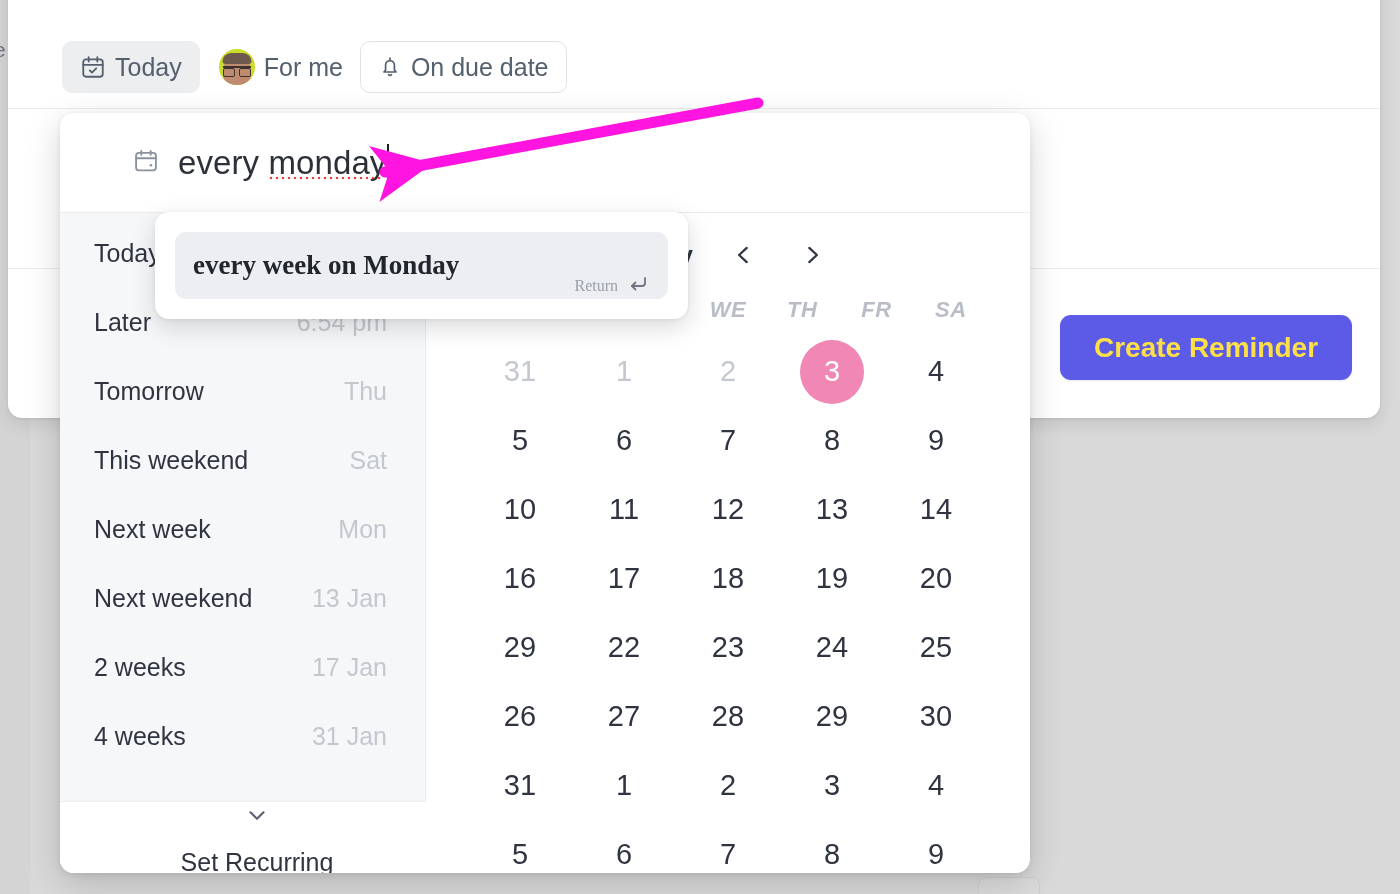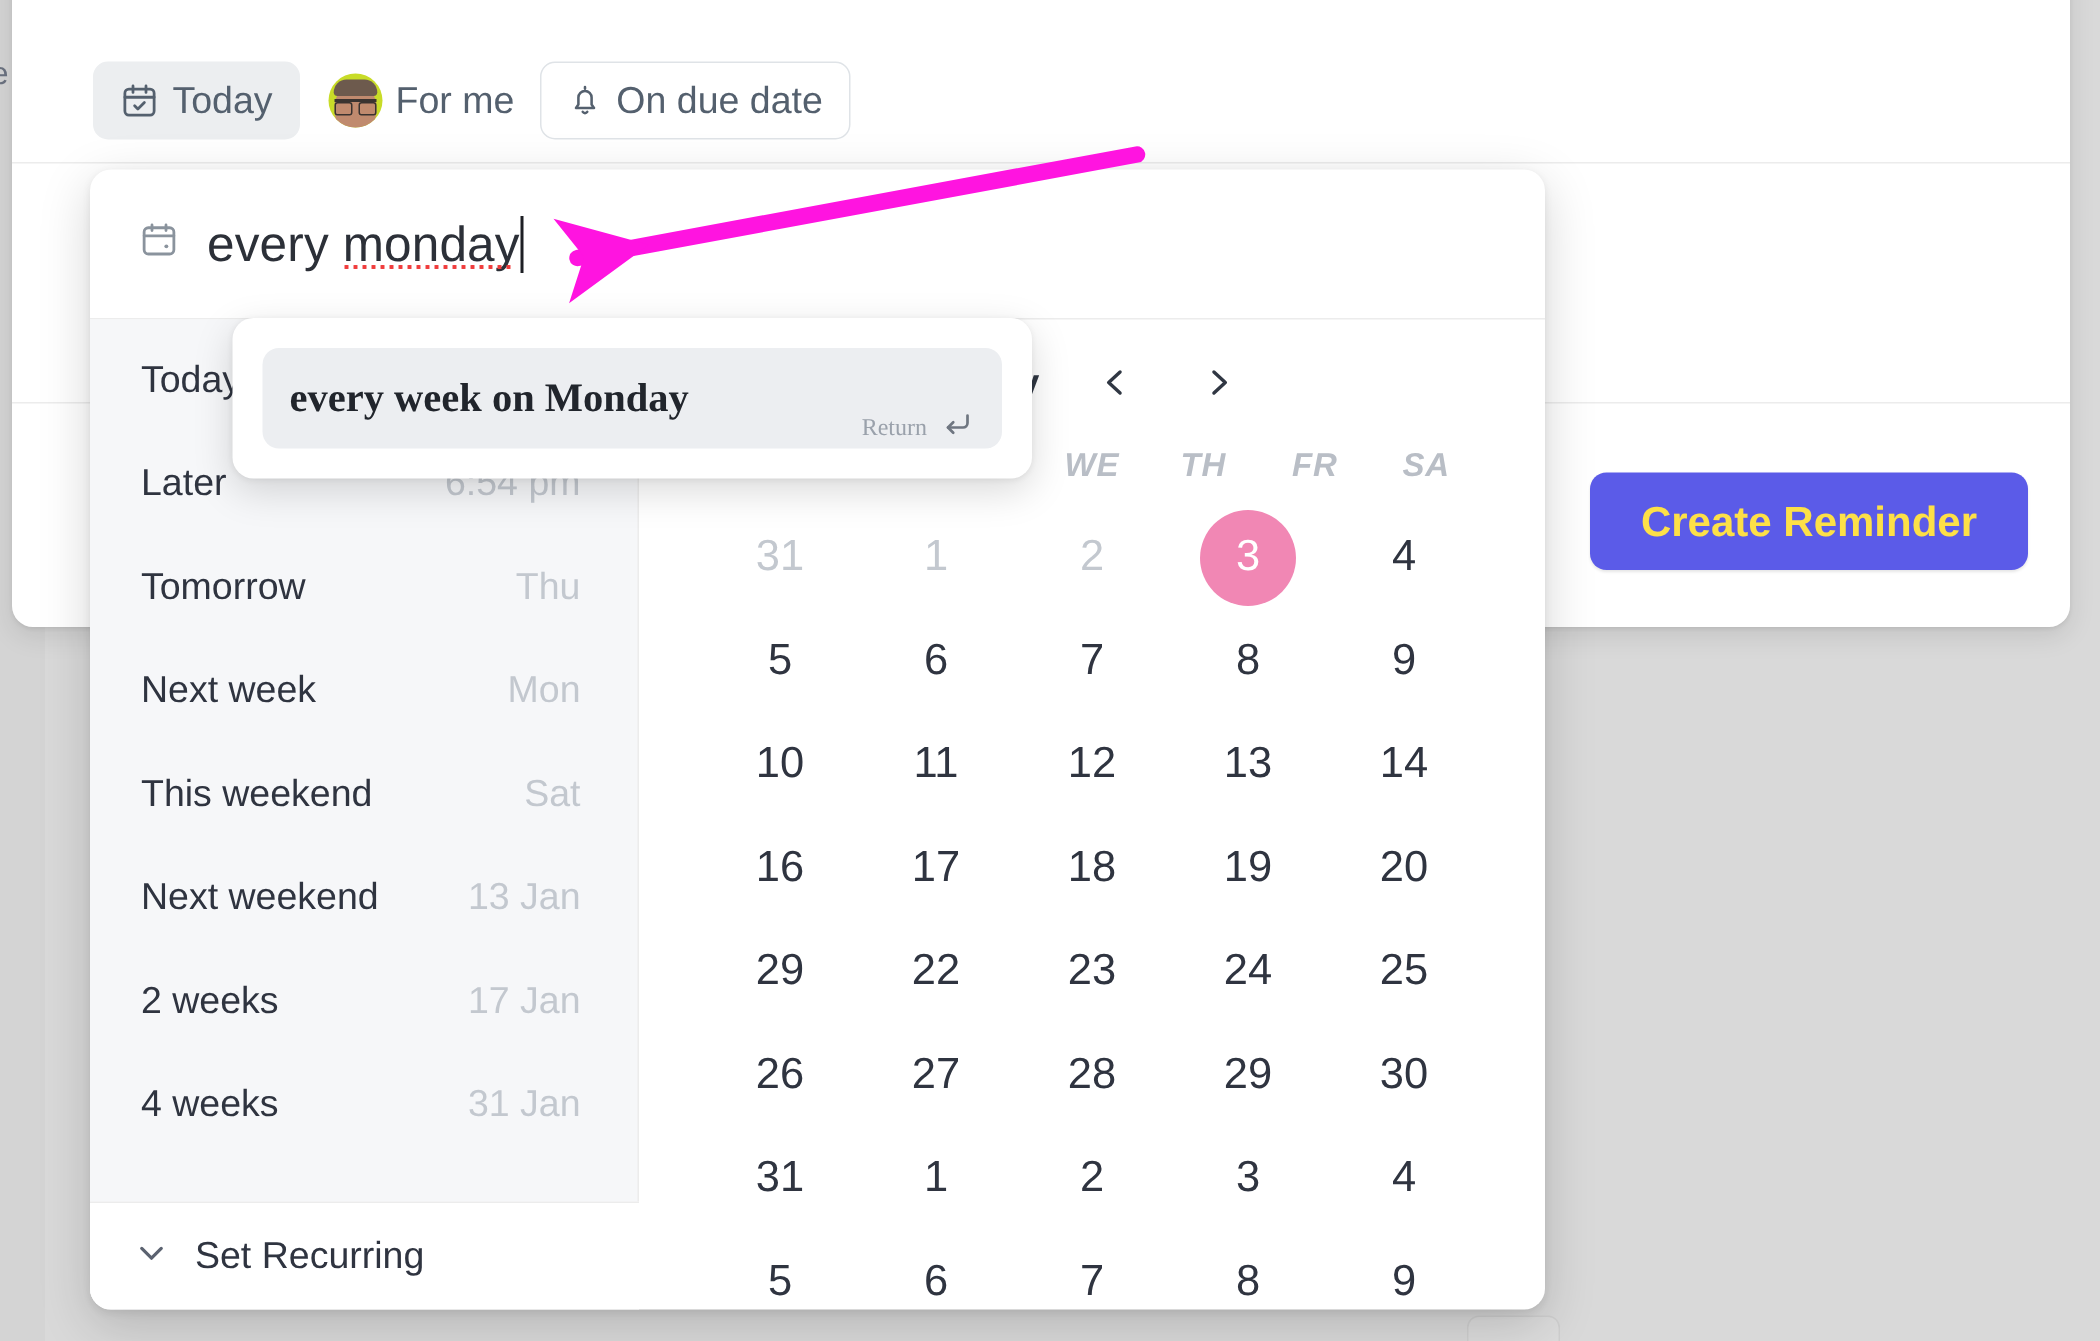--- a/index.html
+++ b/index.html
@@ -80,21 +80,21 @@
 
   
   .picker {
     position: absolute; left: 60px; top: 113px; width: 970px; height: 760px;
     background: #ffffff; border-radius: 14px;
     box-shadow: 0 10px 34px rgba(0,0,0,.17), 0 2px 6px rgba(0,0,0,.08);
     overflow: hidden;
   }
   .picker-input-row {
     position: absolute; left: 0; top: 0; width: 970px; height: 100px;
-    display: flex; align-items: center; padding-left: 32px;
+    display: flex; align-items: center; padding-left: 72px;
     border-bottom: 1px solid #ececec;
   }
   .cal-input-icon { margin-right: 18px; color: #8a939d; display: block; }
   .input-wrap { position: relative; display: inline-flex; align-items: center; }
   .input-text {
     font-size: 33px; color: #2c3038; letter-spacing: .1px; white-space: pre;
   }
   .spell {
     position: absolute; left: 91px; bottom: 2px; width: 114px; height: 4px;
     background-image: radial-gradient(circle at 2px 2px, #f03d3d 1.4px, transparent 1.6px);
@@ -114,21 +114,21 @@
   .quick-list { padding-top: 6px; }
   .quick-item {
     height: 69px; display: flex; align-items: center; justify-content: space-between;
     padding: 0 38px 0 34px;
   }
   .quick-label { font-size: 25px; color: #2f3440; }
   .quick-value { font-size: 25px; color: #c3c8cf; }
   .recurring-bar {
     position: absolute; left: 0; bottom: 0; width: 366px; height: 72px;
     background: #ffffff; border-top: 1px solid #ececec;
-    display: flex; align-items: center; gap: 16px; padding-left: 28px;
+    display: flex; align-items: center; gap: 16px; padding-left: 28px; flex-direction: column;
   }
   .recurring-label { font-size: 25px; color: #2f3440; }
 
   
   .cal-col { flex: 1; height: 660px; position: relative; }
   .cal-head {
     height: 84px; display: flex; align-items: center; justify-content: center; gap: 34px;
     padding-right: 6px;
   }
   .cal-today-btn { font-size: 25px; color: #303743; font-weight: 700; }
@@ -258,26 +258,26 @@
             </div>
             <div class="quick-item">
               <span class="quick-label">Later</span>
               <span class="quick-value">6:54 pm</span>
             </div>
             <div class="quick-item">
               <span class="quick-label">Tomorrow</span>
               <span class="quick-value">Thu</span>
             </div>
             <div class="quick-item">
+              <span class="quick-label">This weekend</span>
+              <span class="quick-value">Sat</span>
+            </div>
+            <div class="quick-item">
               <span class="quick-label">Next week</span>
               <span class="quick-value">Mon</span>
-            </div>
-            <div class="quick-item">
-              <span class="quick-label">This weekend</span>
-              <span class="quick-value">Sat</span>
             </div>
             <div class="quick-item">
               <span class="quick-label">Next weekend</span>
               <span class="quick-value">13 Jan</span>
             </div>
             <div class="quick-item">
               <span class="quick-label">2 weeks</span>
               <span class="quick-value">17 Jan</span>
             </div>
             <div class="quick-item">

